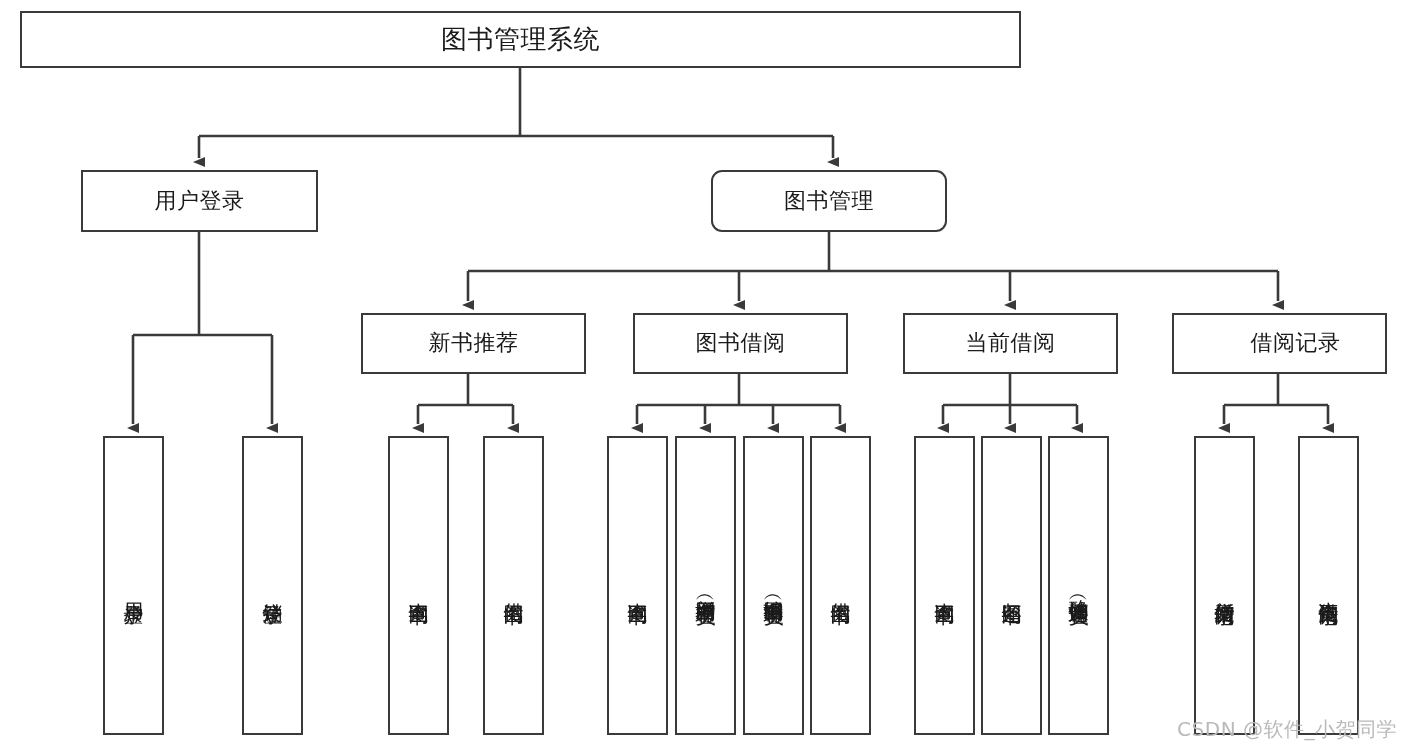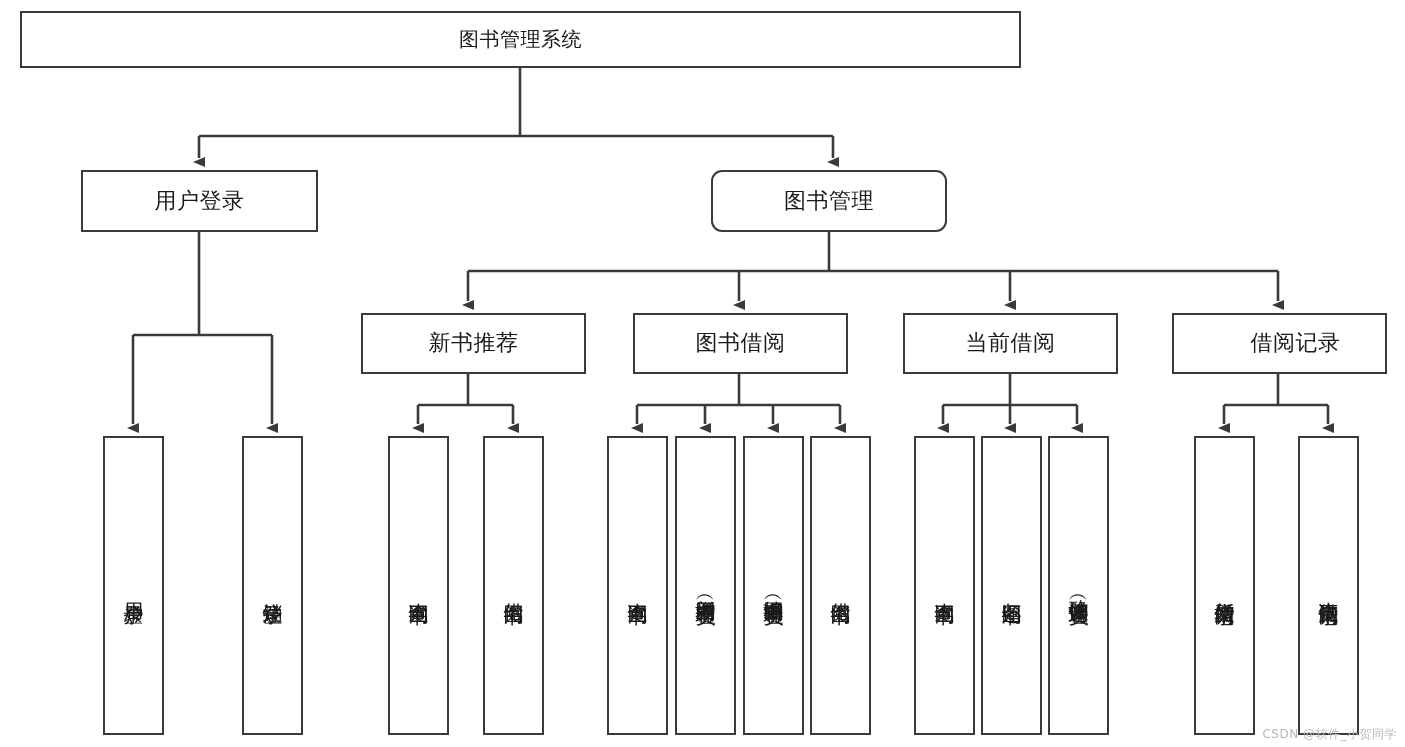--- a/index.html
+++ b/index.html
@@ -42,21 +42,21 @@
     line-height: 1.12;
     letter-spacing: 0.5px;
     white-space: nowrap;
     text-align: center;
   }
   
   .node.horiz .label {
     font-size: 22px;
   }
   #n-root .label {
-    font-size: 20px;
+    font-size: 26px;
   }
   
   .node.vert {
     align-items: center;
     justify-content: center;
     padding-top: 6px;
   }
   .node.vert .label {
     writing-mode: vertical-rl;
     text-orientation: upright;
@@ -65,21 +65,21 @@
     letter-spacing: 1px;
     white-space: normal;
     max-height: 268px;
     text-align: left;
   }
   .watermark {
     position: absolute;
     right: 8px;
     bottom: 4px;
     color: #b9b9b9;
-    font-size: 12px;
+    font-size: 20px;
     letter-spacing: 0.5px;
     z-index: 5;
     white-space: nowrap;
   }
 </style>
 </head>
 <body>
 
 <div id="canvas">
 

